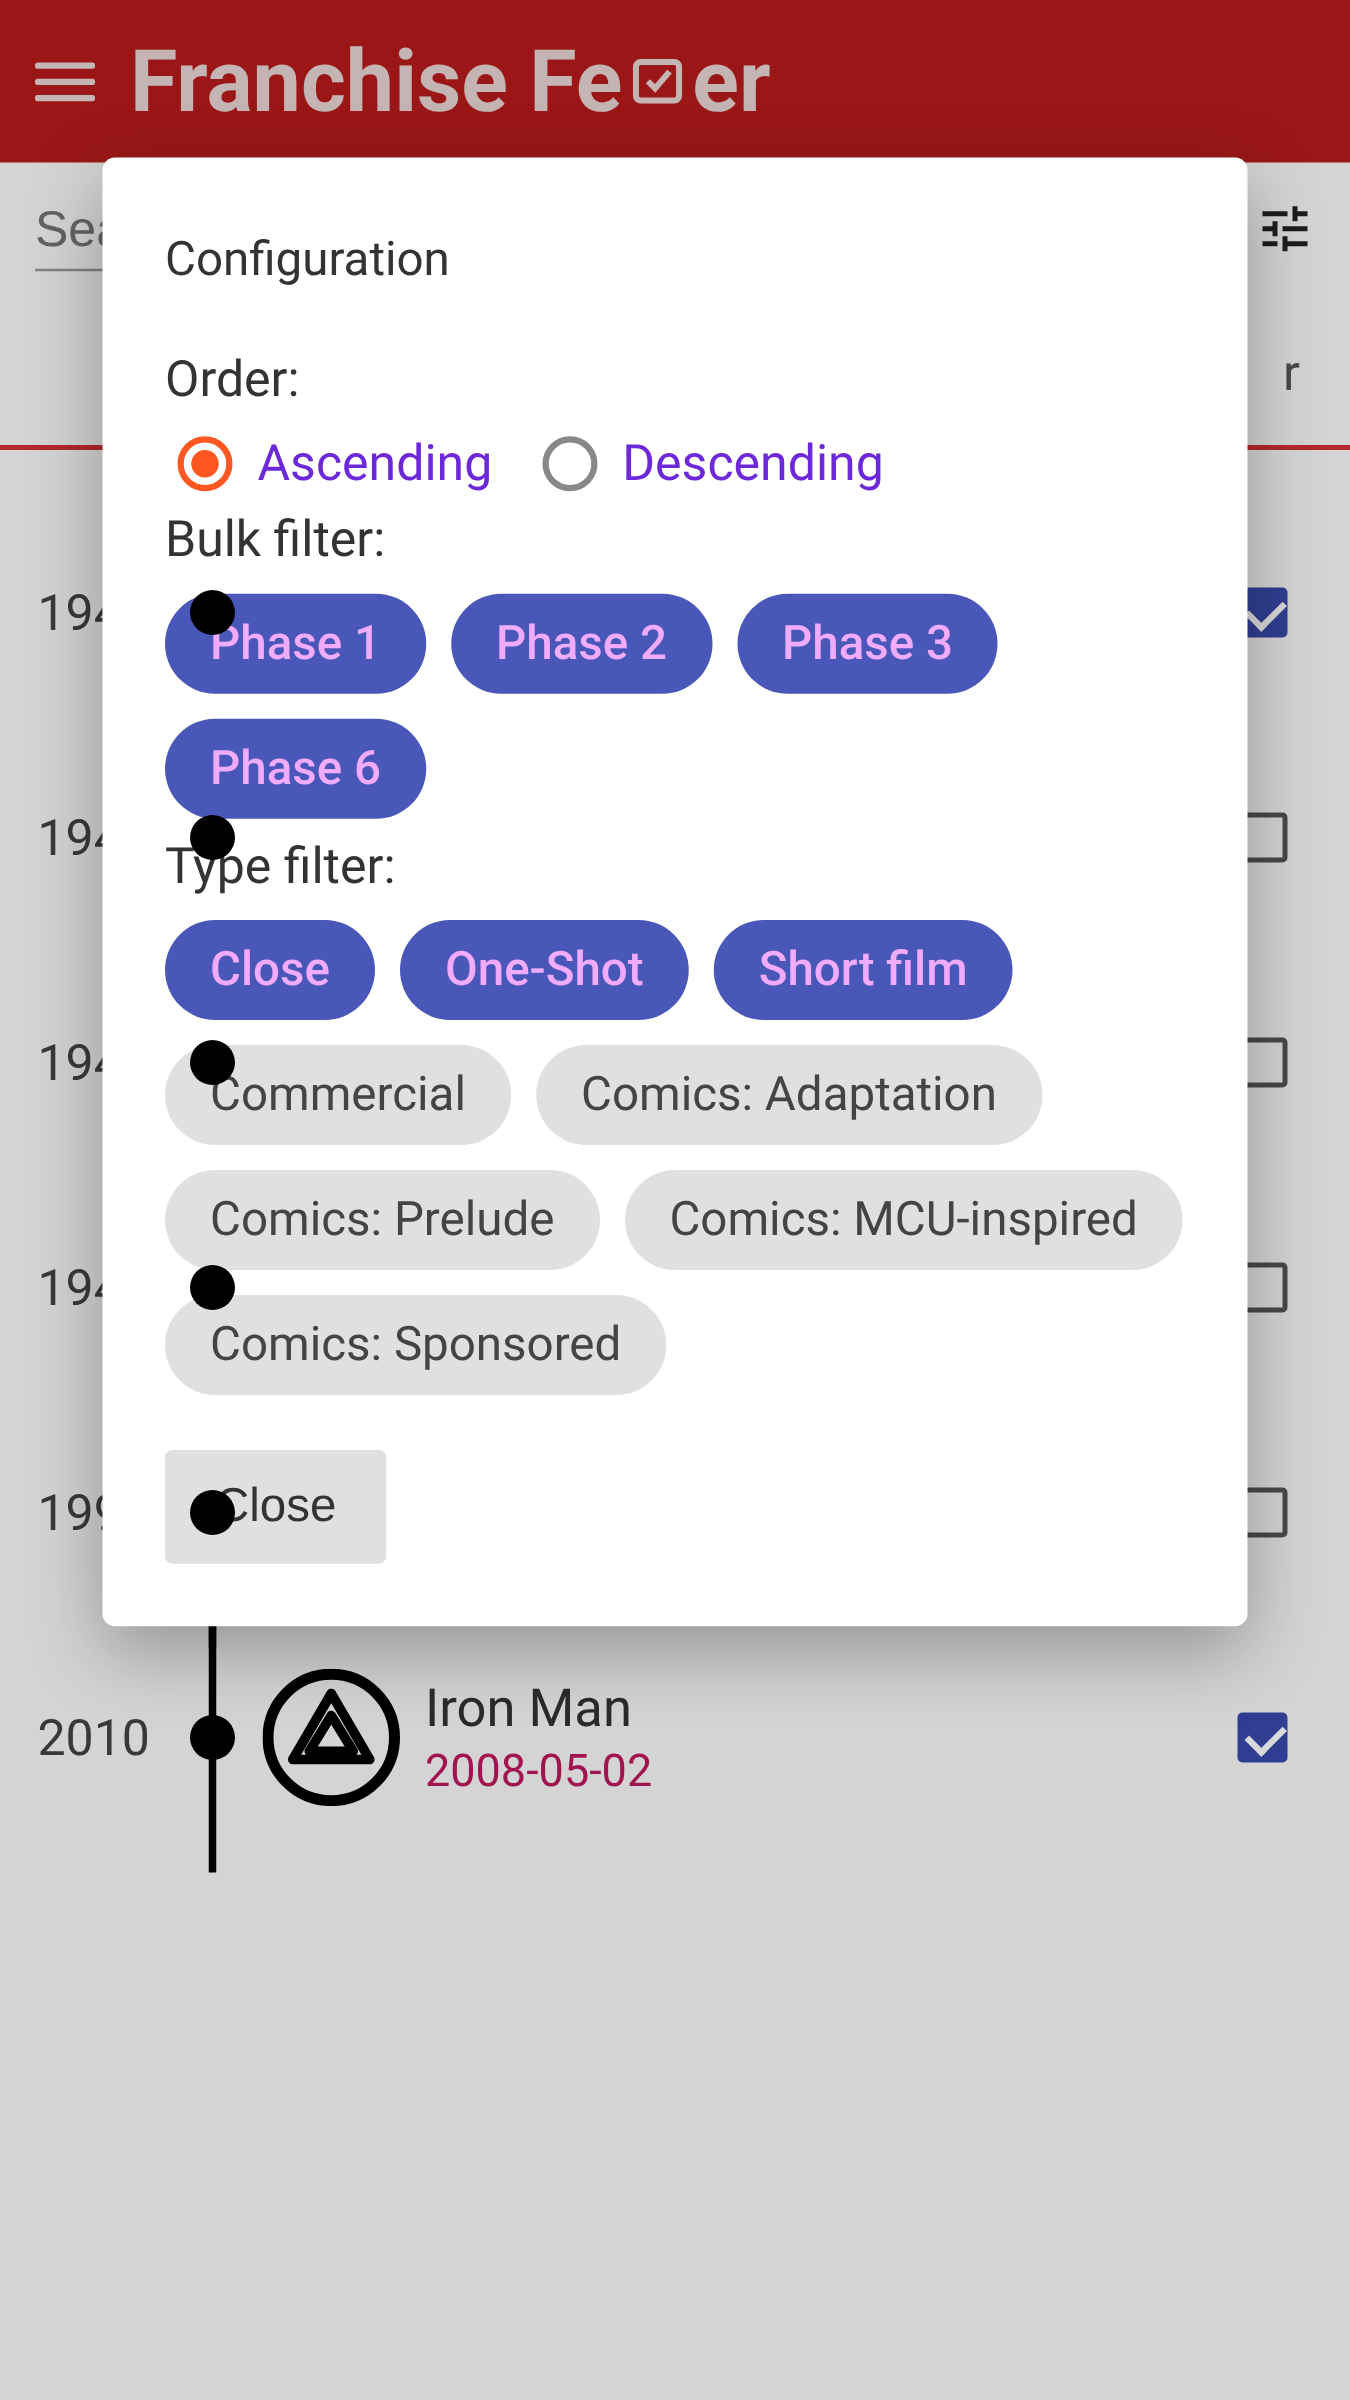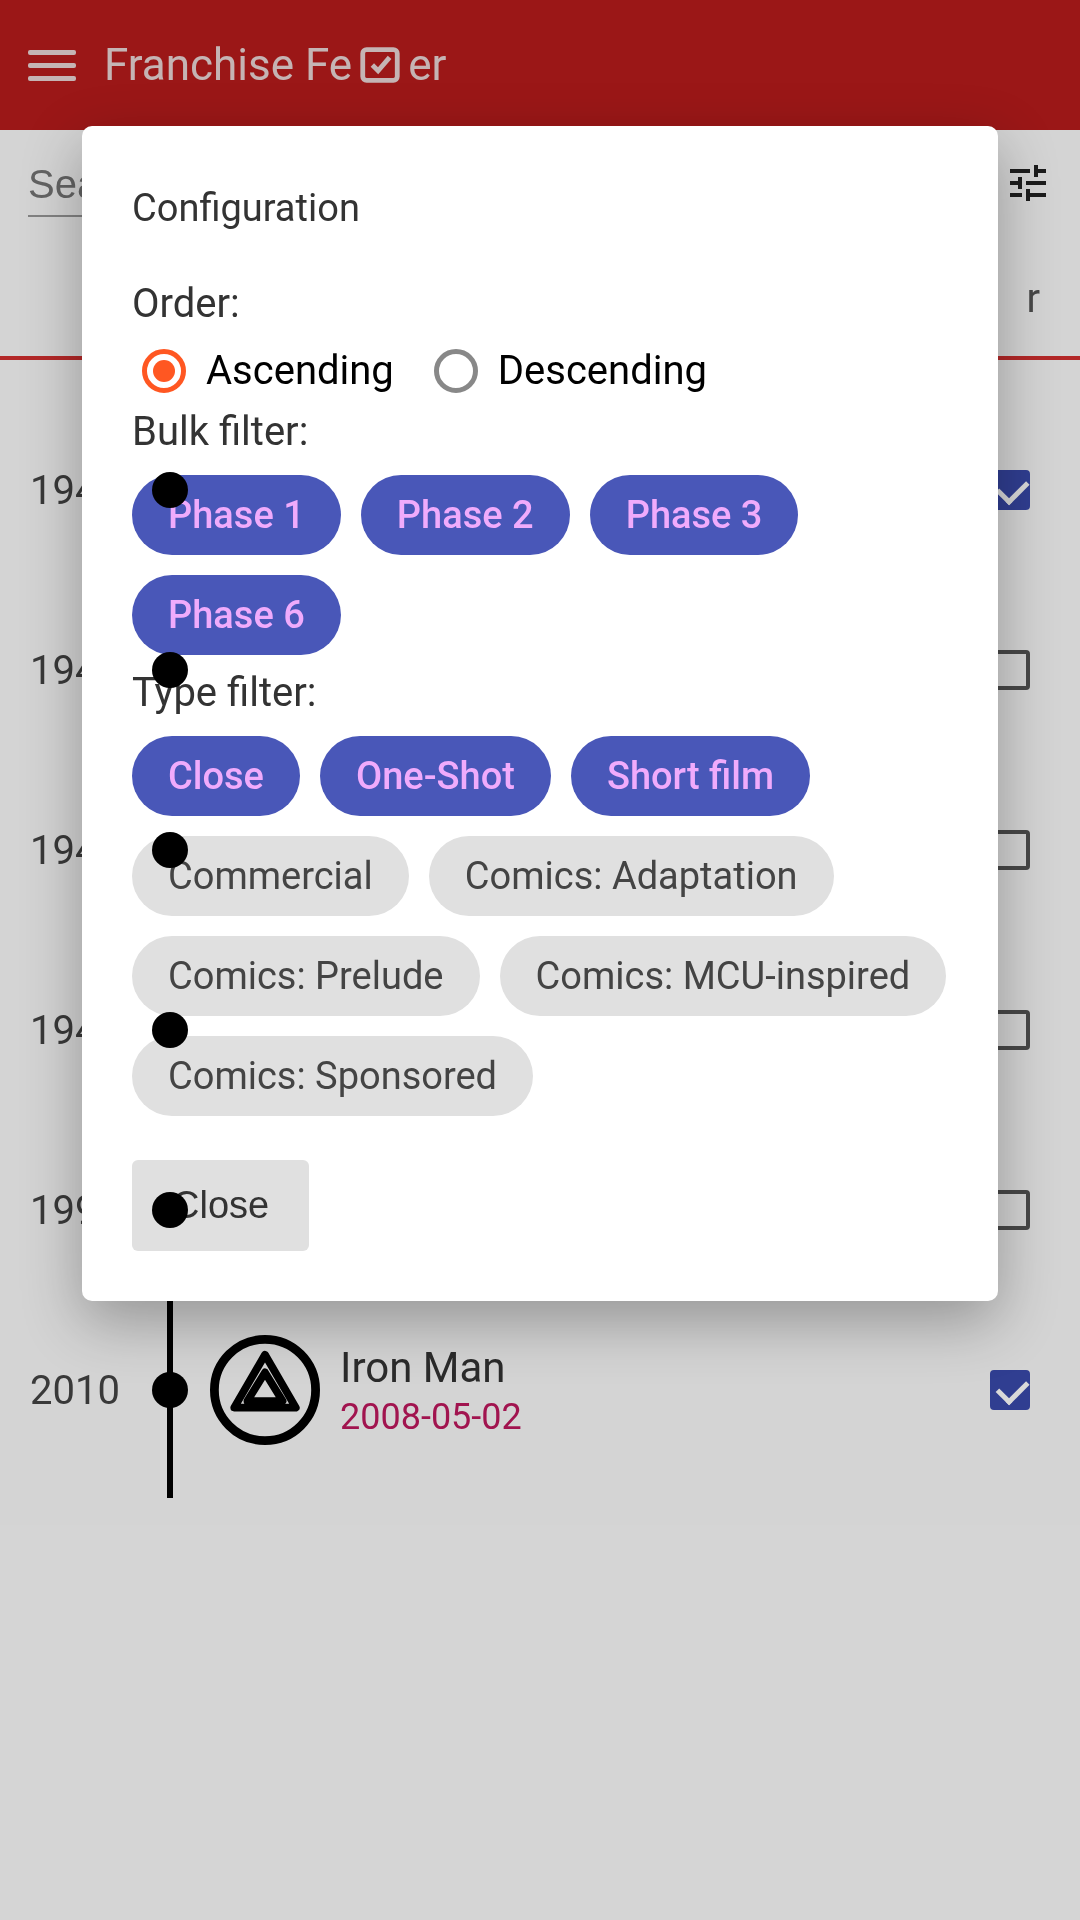--- a/index.html
+++ b/index.html
@@ -29,22 +29,22 @@
   justify-content: center;
   gap: 8px;
 }
 .hamburger div {
   height: 5px;
   background: #e8d4d4;
   border-radius: 2px;
 }
 .app-title {
   color: #e8d4d4;
-  font-size: 44px;
-  font-weight: 400;
+  font-size: 69px;
+  font-weight: 700;
   display: flex;
   align-items: center;
   gap: 2px;
 }
 .title-check-icon {
   display: inline-flex;
   align-items: center;
   justify-content: center;
   width: 52px;
   height: 52px;
@@ -220,21 +220,21 @@
 }
 .radio.selected::after {
   content: "";
   width: 22px;
   height: 22px;
   background: #ff5722;
   border-radius: 50%;
 }
 .radio-label {
   font-size: 40px;
-  color: #000000;
+  color: #6d28d9;
   margin-right: 20px;
 }
 .chip-row {
   display: flex;
   flex-wrap: wrap;
   gap: 20px;
   margin-bottom: 14px;
 }
 .chip {
   padding: 18px 36px;

